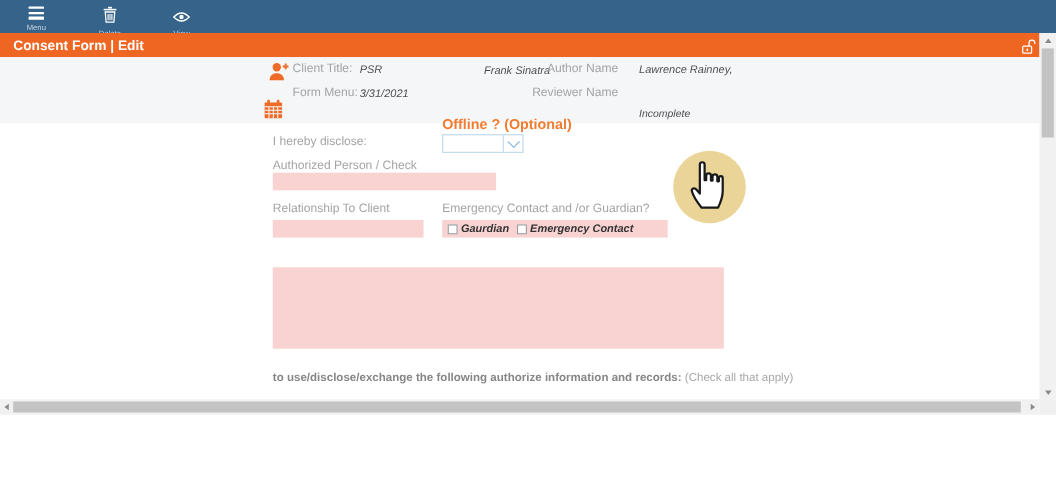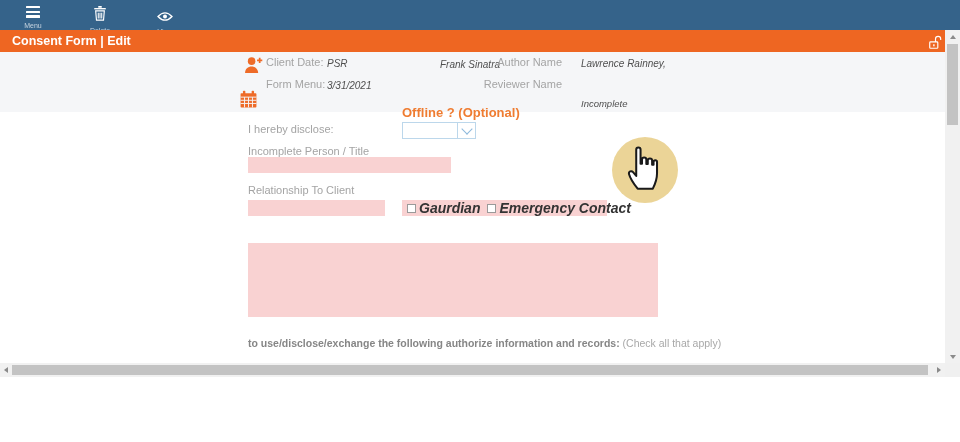--- a/index.html
+++ b/index.html
@@ -31,21 +31,21 @@
             border:1px solid #bcd7eb;box-sizing:border-box;display:flex;cursor:pointer;}
   .dd-value{flex:1;font-size:10px;color:#555;line-height:15px;padding-left:4px;}
   .dd-caret{width:17px;border-left:1px solid #bcd7eb;display:flex;align-items:center;justify-content:center;}
   .chev{width:7px;height:7px;border-right:1.6px solid #8cb8dc;border-bottom:1.6px solid #8cb8dc;
         transform:rotate(45deg);margin-top:-4px;}
   .pinkfield{position:absolute;background:#f9d2d2;border:none;box-sizing:border-box;cursor:text;}
   .cbstrip{position:absolute;left:402px;top:200px;width:205px;height:16px;background:#f9d2d2;
            display:flex;align-items:center;gap:7px;padding-left:5px;box-sizing:border-box;}
   .cbitem{display:flex;align-items:center;gap:3px;cursor:pointer;}
   .cbbox{width:9px;height:9px;background:#fff;border:1px solid #9a9a9a;box-sizing:border-box;}
-  .cblabel{font-size:14px;font-weight:bold;font-style:italic;color:#333;white-space:nowrap;}
+  .cblabel{font-size:10px;font-weight:bold;font-style:italic;color:#333;white-space:nowrap;}
   .disclosure{position:absolute;left:248px;top:337px;font-size:10.5px;white-space:nowrap;}
   .disc-bold{font-weight:bold;color:#868686;}
   .disc-note{color:#a8a8a8;}
 
   
   .click-circle{position:absolute;left:612px;top:137px;width:66px;height:66px;border-radius:50%;
                 background:rgba(231,205,133,0.85);}
   .hand{position:absolute;left:623px;top:141px;}
 
   
@@ -125,43 +125,44 @@
       <g stroke="#f5f6f8" stroke-width="1.2">
         <line x1="2" y1="9" x2="22" y2="9"></line>
         <line x1="2" y1="13" x2="22" y2="13"></line>
         <line x1="2" y1="17" x2="22" y2="17"></line>
         <line x1="7" y1="9" x2="7" y2="22"></line>
         <line x1="12" y1="9" x2="12" y2="22"></line>
         <line x1="17" y1="9" x2="17" y2="22"></line>
       </g>
     </svg>
   </span>
-  <span class="lbl" style="left:266px;top:56px">Client Date:</span>
+  <span class="lbl" style="left:266px;top:56px">Client Title:</span>
   <span class="val" style="left:327px;top:58px">PSR</span>
   <span class="val" style="left:440px;top:59px">Frank Sinatra</span>
   <span class="lbl" style="left:266px;top:78px">Form Menu:</span>
   <span class="val" style="left:327px;top:80px">3/31/2021</span>
   <span class="lbl rlabels" style="top:56px">Author Name</span>
   <span class="val" style="left:581px;top:58px">Lawrence Rainney,</span>
   <span class="lbl rlabels" style="top:78px">Reviewer Name</span>
   <span class="val" style="left:581px;top:98px;font-size:9.5px">Incomplete</span>
 
   <span class="offline-lbl">Offline ? (Optional)</span>
   <span class="lbl" style="left:248px;top:123px">I hereby disclose:</span>
   <div class="dropdown">
     <span class="dd-value"></span>
     <span class="dd-caret">
         <span class="chev"></span>
       </span>
   </div>
 
-  <span class="lbl" style="left:248px;top:145px">Incomplete Person / Title</span>
+  <span class="lbl" style="left:248px;top:145px">Authorized Person / Check</span>
   <div class="pinkfield" style="left:248px;top:157px;width:203px;height:16px"></div>
 
   <span class="lbl" style="left:248px;top:184px">Relationship To Client</span>
+  <span class="lbl" style="left:402px;top:184px">Emergency Contact and /or Guardian?</span>
   <div class="pinkfield" style="left:248px;top:200px;width:137px;height:16px"></div>
 
   <div class="cbstrip">
     <span class="cbitem">
       <span class="cbbox"></span>
       <span class="cblabel">Gaurdian</span>
     </span>
     <span class="cbitem">
       <span class="cbbox"></span>
       <span class="cblabel">Emergency Contact</span>

